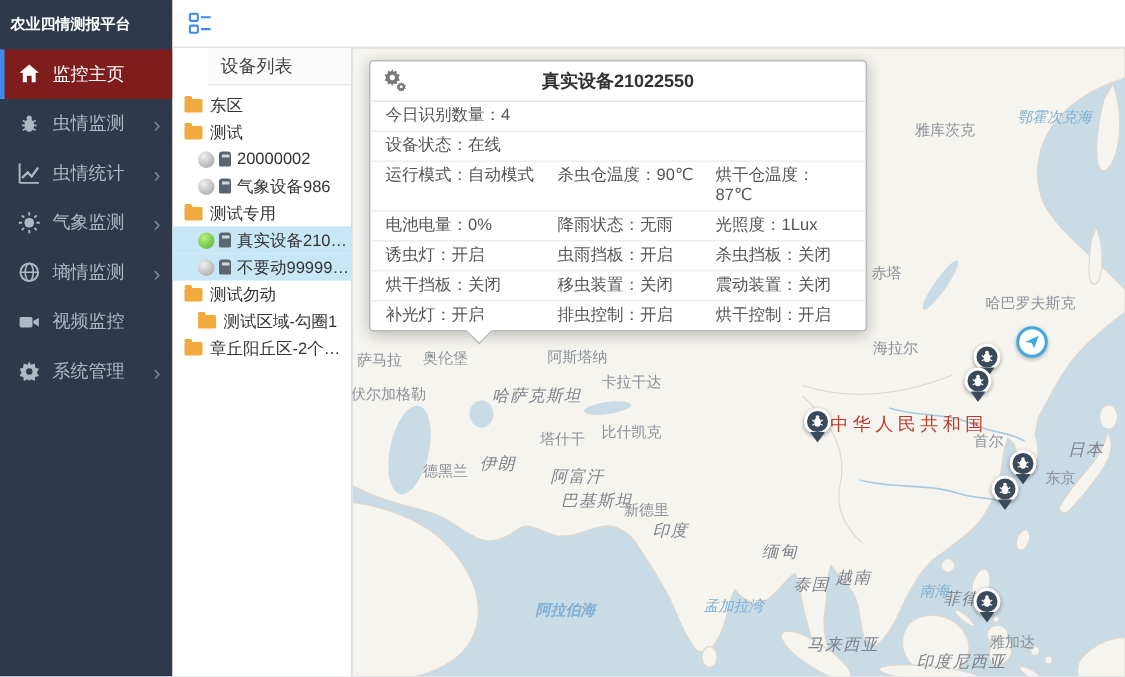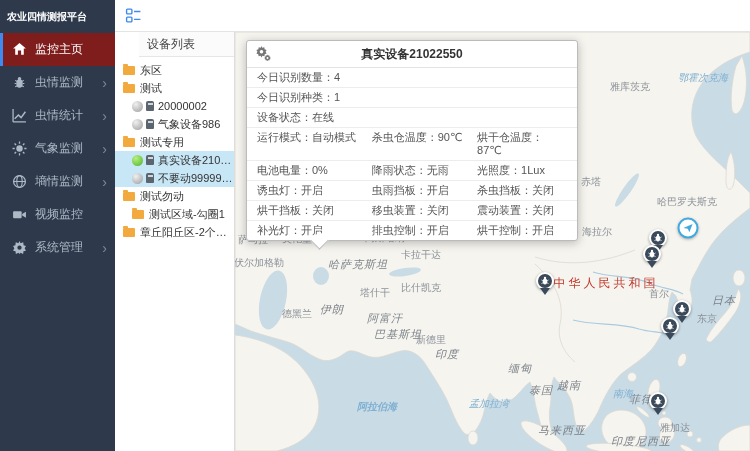--- a/index.html
+++ b/index.html
@@ -369,21 +369,20 @@
                     <circle cx="6.5" cy="6.7" r="1.8" fill="#fff"></circle>
                     <path d="M12.5 9.5 L13 10.6 L14.2 10.3 L14.4 11.5 L15.6 11.9 L15 13 L15.6 14.1 L14.4 14.4 L14.2 15.6 L13 15.3 L12.5 16.3 L12 15.3 L10.8 15.6 L10.6 14.4 L9.5 14.1 L10 13 L9.5 11.9 L10.6 11.5 L10.8 10.3 L12 10.6 Z"></path>
                     <circle cx="12.5" cy="12.9" r="1" fill="#fff"></circle>
                   </g>
                 </svg>
             </span>
             <span>真实设备21022550</span>
           </div>
           <div>
               <div class="prow">今日识别数量：4</div>
-              <div class="prow">今日识别种类：1</div>
               <div class="prow">设备状态：在线</div>
               <div class="prow triple">
                 <span>运行模式：自动模式</span>
                 <span>杀虫仓温度：90℃</span>
                 <span>烘干仓温度：87℃</span>
               </div>
               <div class="prow triple">
                 <span>电池电量：0%</span>
                 <span>降雨状态：无雨</span>
                 <span>光照度：1Lux</span>

